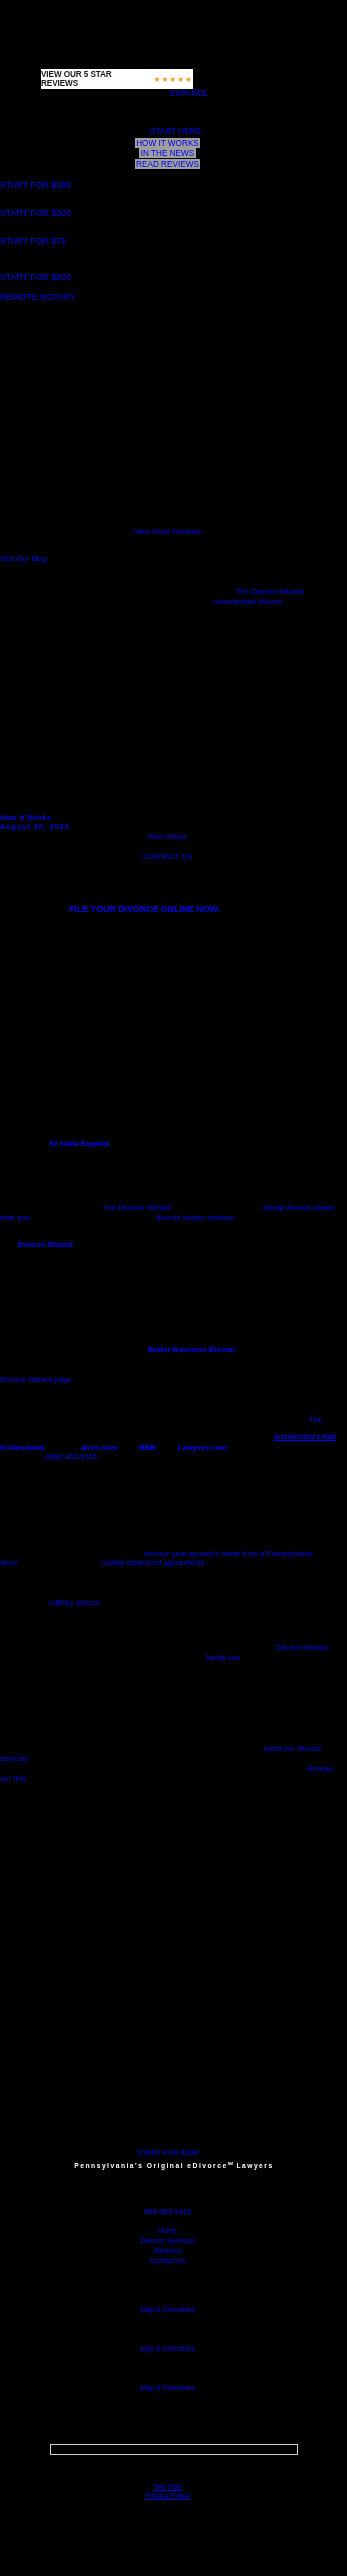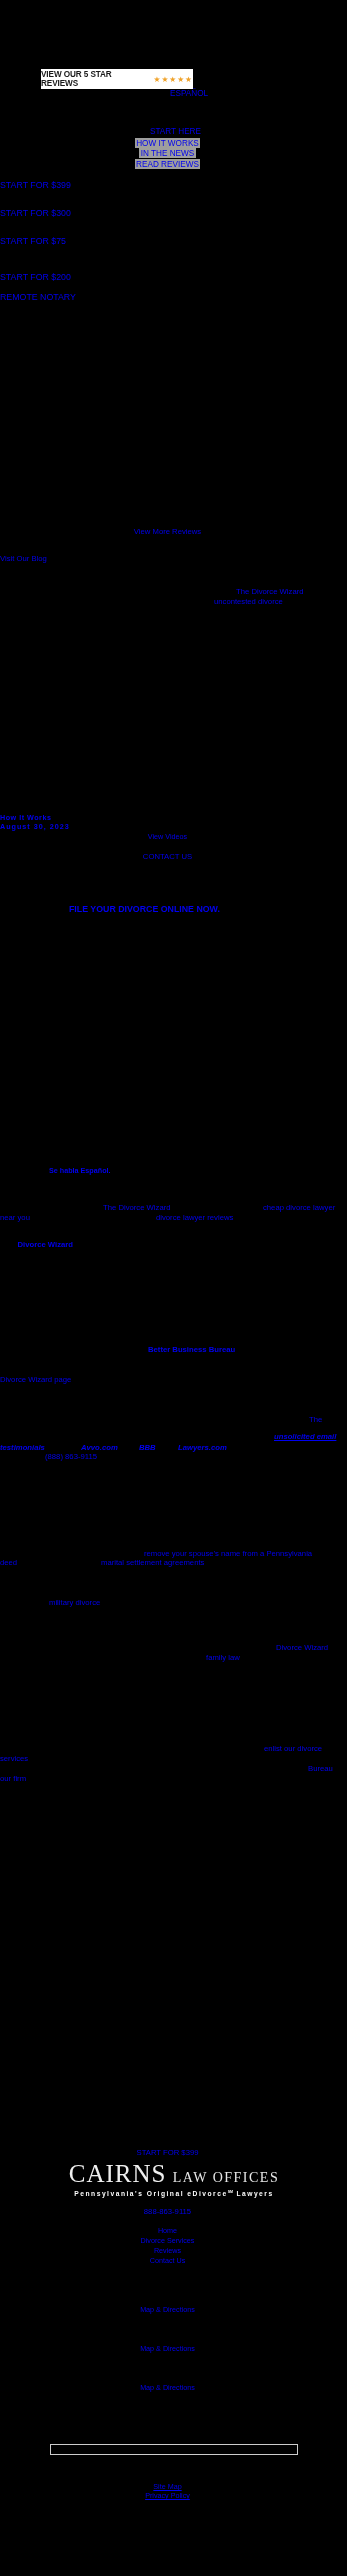--- a/index.html
+++ b/index.html
@@ -59,21 +59,21 @@
   <div class="row" style="top:527px;"><span class="lnk">View More Reviews</span></div>
   <span class="abs lnk" style="left:0;top:554px;">Visit Our Blog</span>
   <span class="abs lnk" style="left:236px;top:587px;">The Divorce Wizard</span>
   <span class="abs lnk" style="left:214px;top:597px;">uncontested divorce</span>
 
   <span class="abs lnk f14 b ls1" style="left:0;top:813px;">How It Works</span>
   <span class="abs lnk f14 b ls2" style="left:0;top:822px;">August 30, 2023</span>
   <div class="row" style="top:832px;"><span class="lnk f14">View Videos</span></div>
   <div class="row" style="top:852px;"><span class="lnk">CONTACT US</span></div>
   <span class="abs lnk f17 b" style="left:69px;top:904px;">FILE YOUR DIVORCE ONLINE NOW.</span>
-  <span class="abs lnk f14 b" style="left:13px;top:1166px;padding-left:36px;">Se habla Español.</span>
+  <span class="abs lnk f14 b" style="left:13px;top:1139px;padding-left:36px;">Se habla Español.</span>
 
   <span class="abs lnk" style="left:103px;top:1203px;">The Divorce Wizard</span>
   <span class="abs lnk" style="left:263px;top:1203px;">cheap divorce lawyer</span>
   <span class="abs lnk" style="left:0;top:1213px;">near you</span>
   <span class="abs lnk" style="left:156px;top:1213px;">divorce lawyer reviews</span>
   <span class="abs lnk b" style="left:17.5px;top:1240px;">Divorce Wizard</span>
   <span class="abs lnk b" style="left:148px;top:1345px;">Better Business Bureau</span>
   <span class="abs lnk" style="left:309px;top:1415px;">The</span>
   <span class="abs lnk" style="left:0;top:1375px;">Divorce Wizard page</span>
   <span class="abs lnk b i" style="left:274px;top:1432px;text-decoration:underline;">unsolicited email</span>
@@ -89,24 +89,20 @@
   <span class="abs lnk" style="left:276px;top:1643px;">Divorce Wizard</span>
   <span class="abs lnk" style="left:206px;top:1653px;">family law</span>
   <span class="abs lnk" style="left:264px;top:1744px;">enlist our divorce</span>
   <span class="abs lnk" style="left:0;top:1754px;">services</span>
   <span class="abs lnk" style="left:308px;top:1764px;">Bureau</span>
   <span class="abs lnk" style="left:0;top:1774px;">our firm</span>
 
   <div class="row" style="top:2148px;"><span class="lnk">START FOR $399</span></div>
 
   <div class="logo-wrap">
-    <div class="logo-line">
-      <span class="logo-main">CAIRNS</span>
-      <span class="logo-suffix">LAW OFFICES</span>
-    </div>
     <div class="logo-tagline">
       <span>Pennsylvania's Original eDivorce</span><sup>SM</sup>
       <span>Lawyers</span>
     </div>
   </div>
 
   <div class="row" style="top:2207px;"><span class="lnk">888-863-9115</span></div>
 
   <div class="row" style="top:2226px;"><span class="lnk f14">Home</span></div>
   <div class="row" style="top:2236px;"><span class="lnk f14">Divorce Services</span></div>

